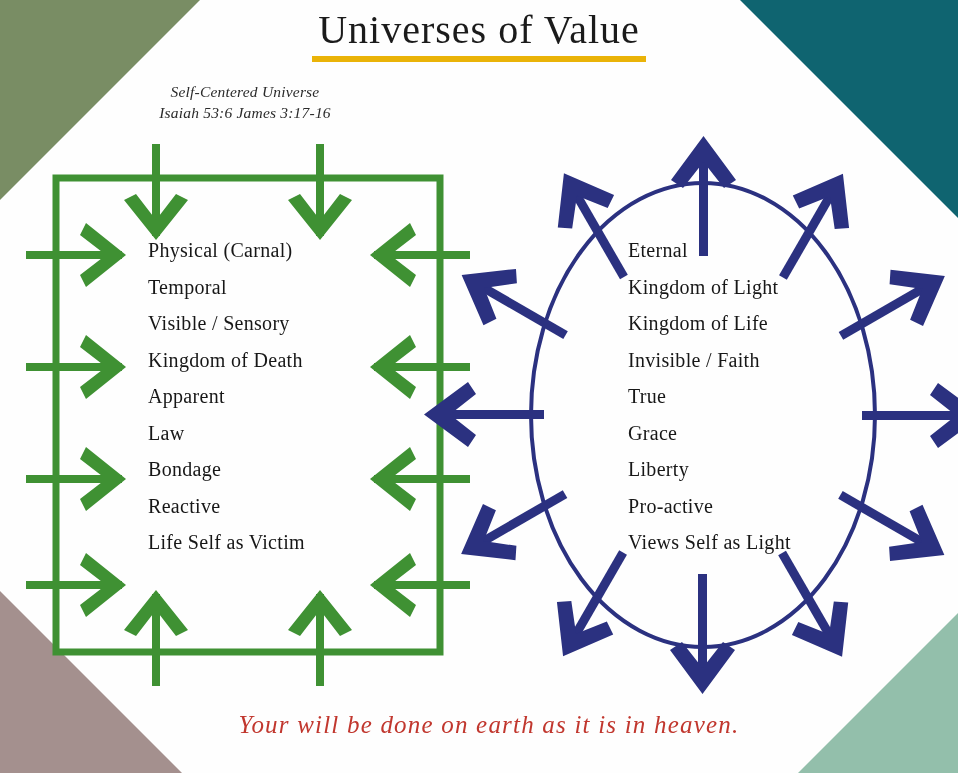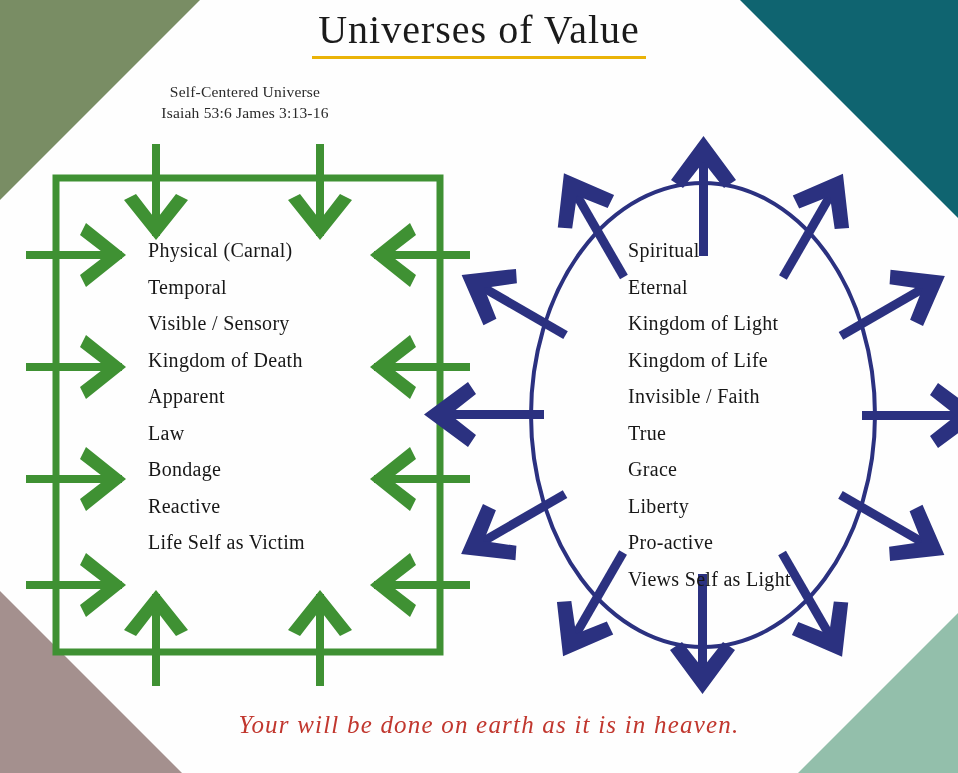--- a/index.html
+++ b/index.html
@@ -48,35 +48,35 @@
   .title-wrap {
     position: absolute;
     top: 8px; left: 0; right: 0;
     text-align: center;
   }
   .title {
     display: inline-block;
     font-size: 40px;
     letter-spacing: 1px;
     color: #1b1b1b;
-    border-bottom: 3px solid #eab308;
+    border-bottom: 6px solid #eab308;
     padding: 0 6px 4px 6px;
     line-height: 1.1;
   }
 
   
   .col-head {
     position: absolute;
     text-align: center;
     font-size: 15.5px;
     color: #2a2a2a;
     line-height: 1.35;
     letter-spacing: 0.2px;
   }
-  .col-head.left  { top: 82px; left: 120px; width: 250px; }
+  .col-head.left  { top: 82px; left: 120px; width: 250px; font-style: italic; }
   .col-head.right { top: 82px; left: 585px; width: 255px; }
   .col-head div { white-space: nowrap; }
 
   
   .panel { position: absolute; }
   .panel svg { display: block; overflow: visible; }
 
   .panel-left  { top: 150px; left: 28px;  width: 440px; height: 530px; }
   .panel-right { top: 150px; left: 478px; width: 450px; height: 530px; }
 
@@ -118,21 +118,21 @@
   <div class="corner corner-tr"></div>
   <div class="corner corner-bl"></div>
   <div class="corner corner-br"></div>
 
   <div class="title-wrap">
     <span class="title">Universes of Value</span>
   </div>
 
   <div class="col-head left">
     <div>Self-Centered Universe</div>
-    <div>Isaiah 53:6 James 3:13-16</div>
+    <div>Isaiah 53:6 James 3:17-16</div>
   </div>
 
 
   <div class="panel panel-left">
     <svg width="440" height="530" viewBox="0 0 440 530">
       <g id="sq-green" fill="#3f9133">
 
         <rect x="28" y="28" width="384" height="474" fill="none" stroke="#3f9133" stroke-width="7"></rect>
 
         <g>
@@ -253,21 +253,20 @@
     <div class="item">Visible / Sensory</div>
     <div class="item">Kingdom of Death</div>
     <div class="item">Apparent</div>
     <div class="item">Law</div>
     <div class="item">Bondage</div>
     <div class="item">Reactive</div>
     <div class="item">Life Self as Victim</div>
   </div>
 
   <div class="items items-right">
-    <div class="item">Spiritual</div>
     <div class="item">Eternal</div>
     <div class="item">Kingdom of Light</div>
     <div class="item">Kingdom of Life</div>
     <div class="item">Invisible / Faith</div>
     <div class="item">True</div>
     <div class="item">Grace</div>
     <div class="item">Liberty</div>
     <div class="item">Pro-active</div>
     <div class="item">Views Self as Light</div>
   </div>

